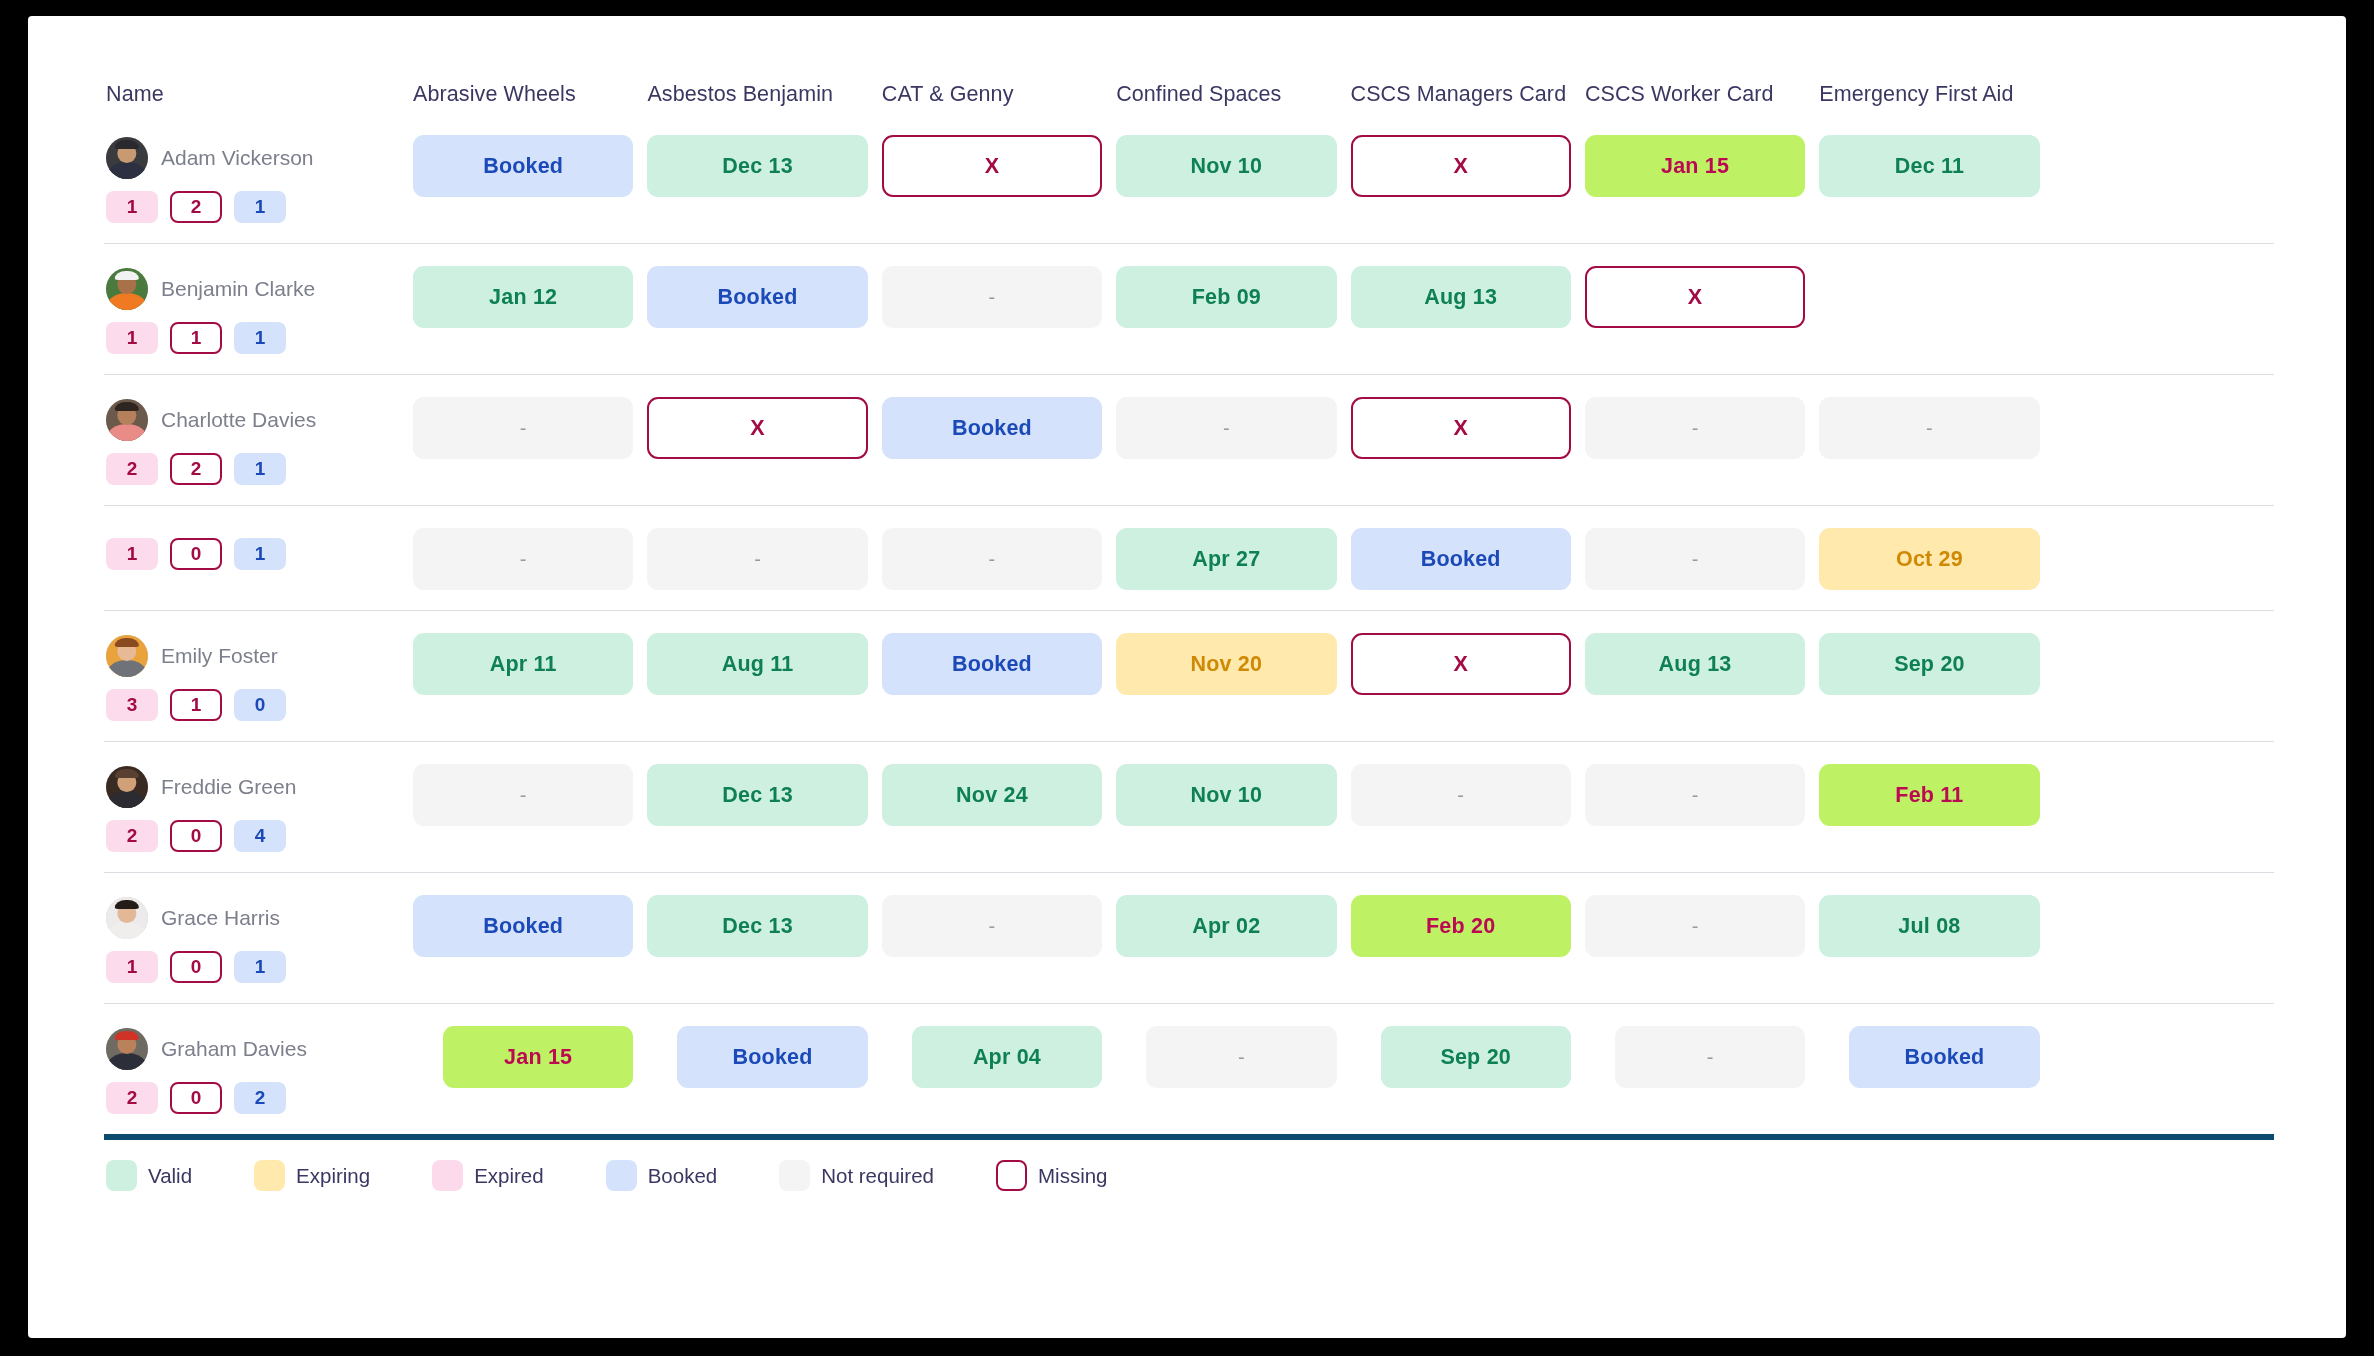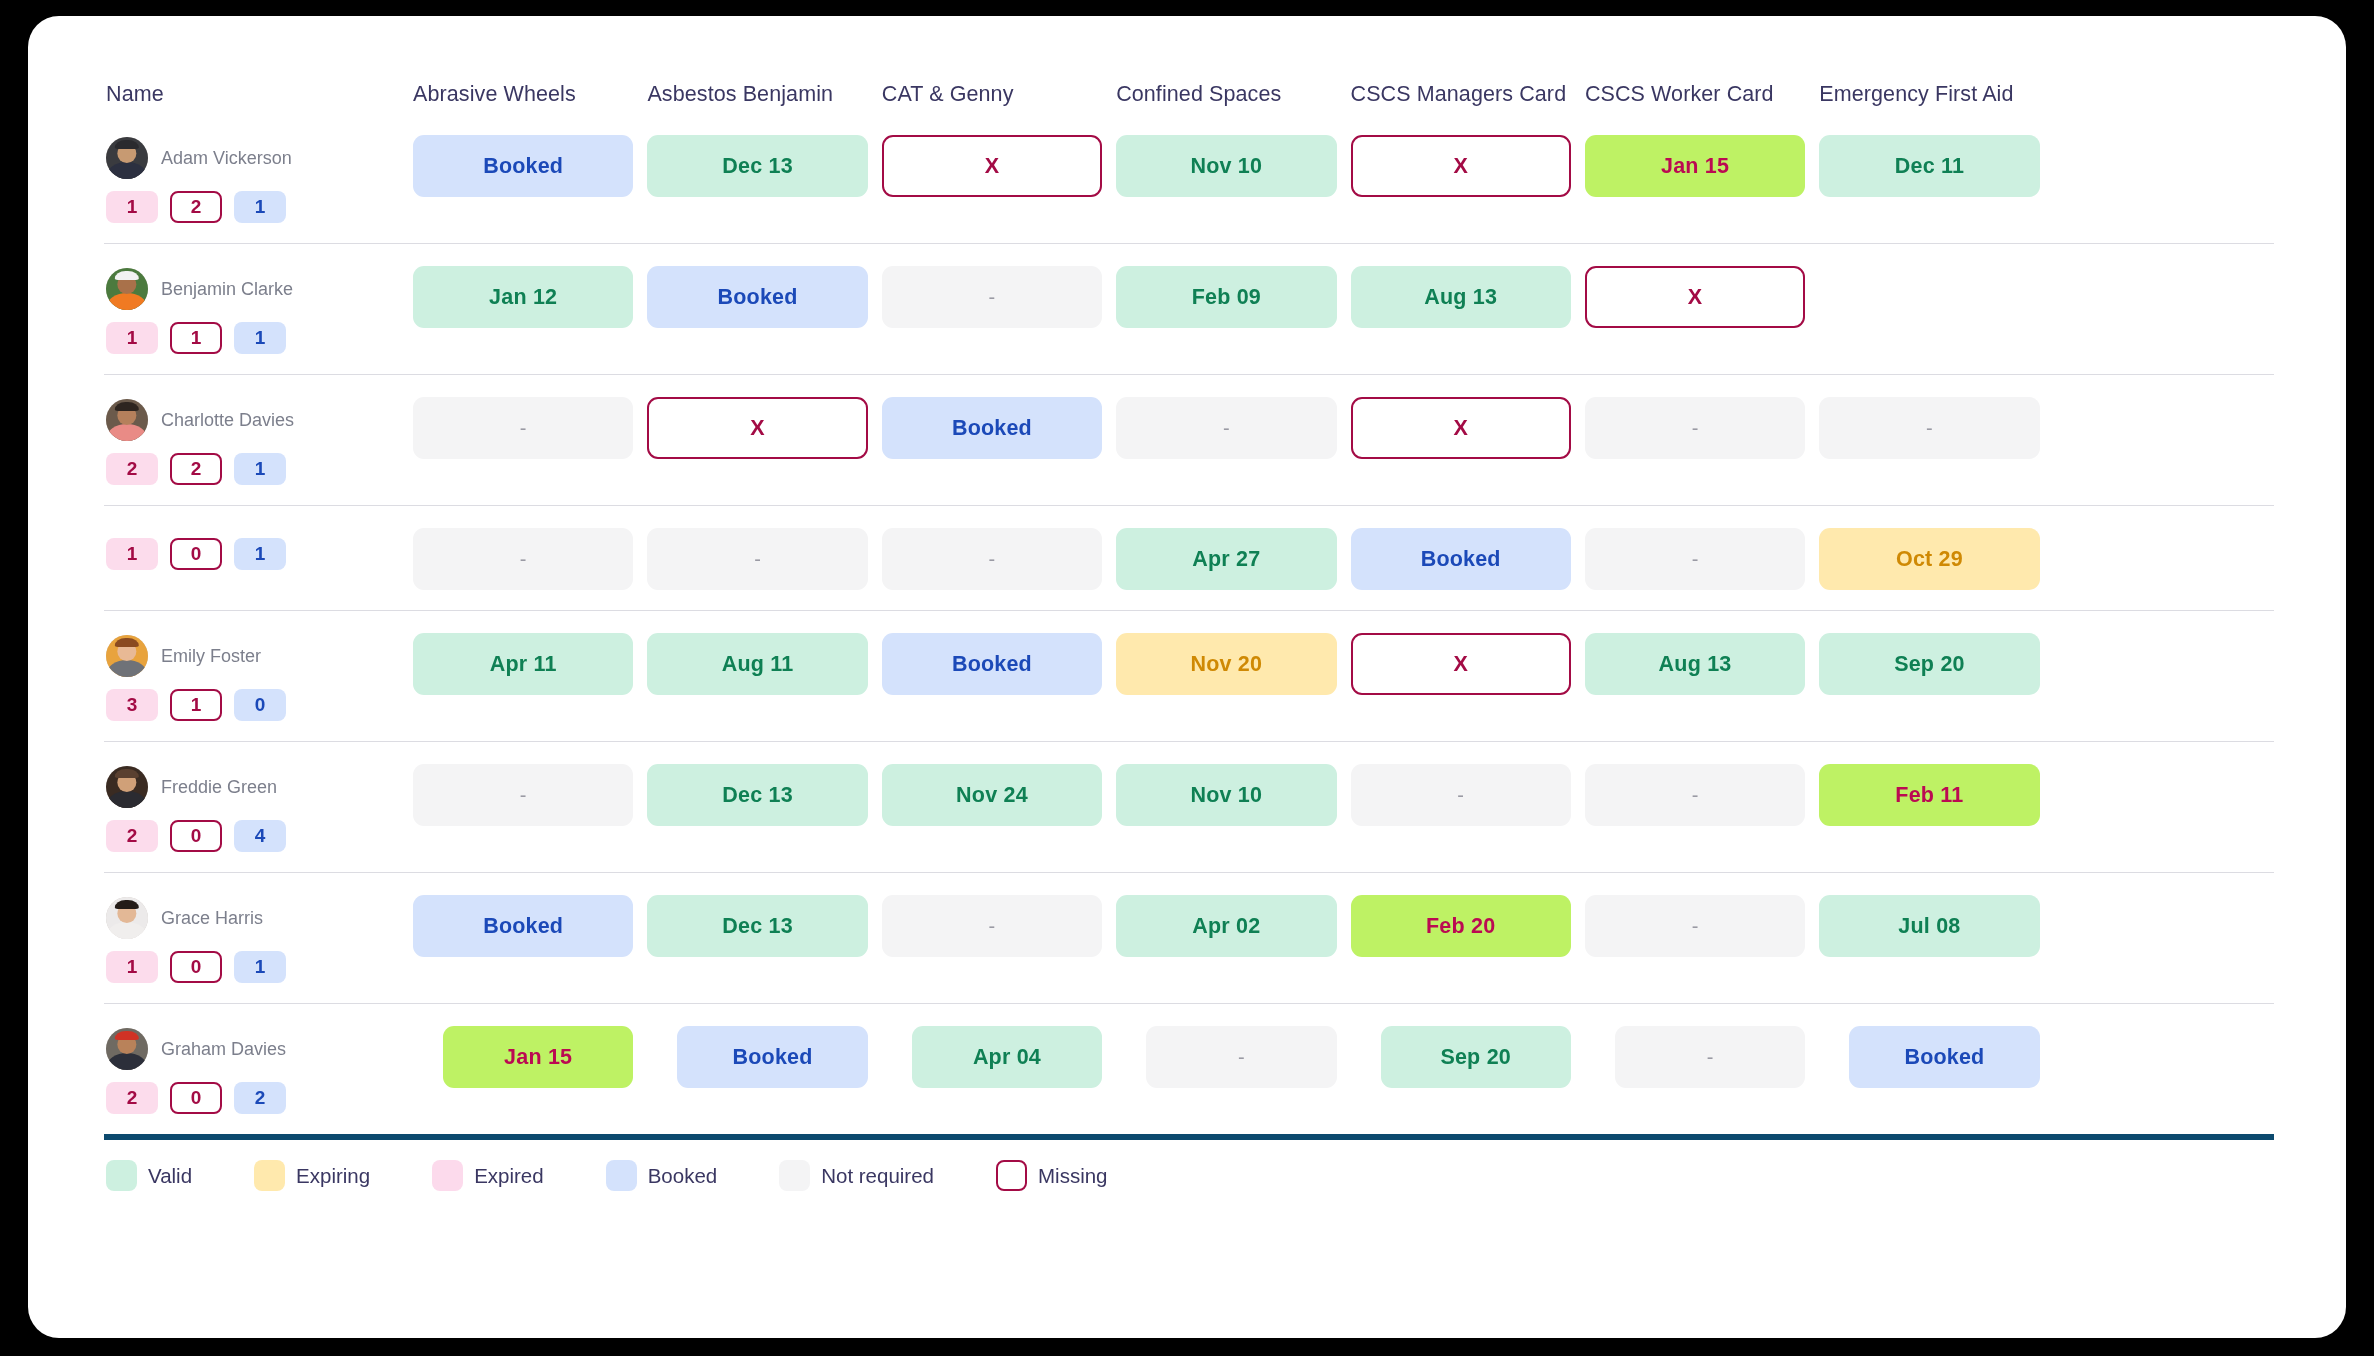--- a/index.html
+++ b/index.html
@@ -8,21 +8,21 @@
     height: 1356px;
     background: #000000;
     font-family: "Liberation Sans", sans-serif;
     overflow: hidden;
   }
   .page-frame {
     position: absolute;
     left: 28px; top: 16px;
     width: 2318px; height: 1322px;
     background: #ffffff;
-    border-radius: 31px;
+    border-radius: 4px;
     overflow: hidden;
   }
   .card-inner {
     position: absolute;
     left: 76px;  top: 0;
     width: 2170px;
     height: 100%;
   }
 
   
@@ -82,21 +82,21 @@
     transform: translateX(-50%);
     border-radius: 50% 50% 0 0 / 62% 62% 0 0;
   }
   .avatar .hat {
     position:absolute; left:50%; top:7%;
     width:58%; height:22%;
     transform: translateX(-50%);
     border-radius: 50% 50% 14% 14% / 90% 90% 20% 20%;
   }
   .person-name {
-    font-size: 18px;
+    font-size: 21px;
     color: #7c7f8c;
     white-space: nowrap;
     font-weight: 400;
   }
   .badges {
     display: flex;
     gap: 12px;
     margin-top: 10px;
   }
   .badge {

